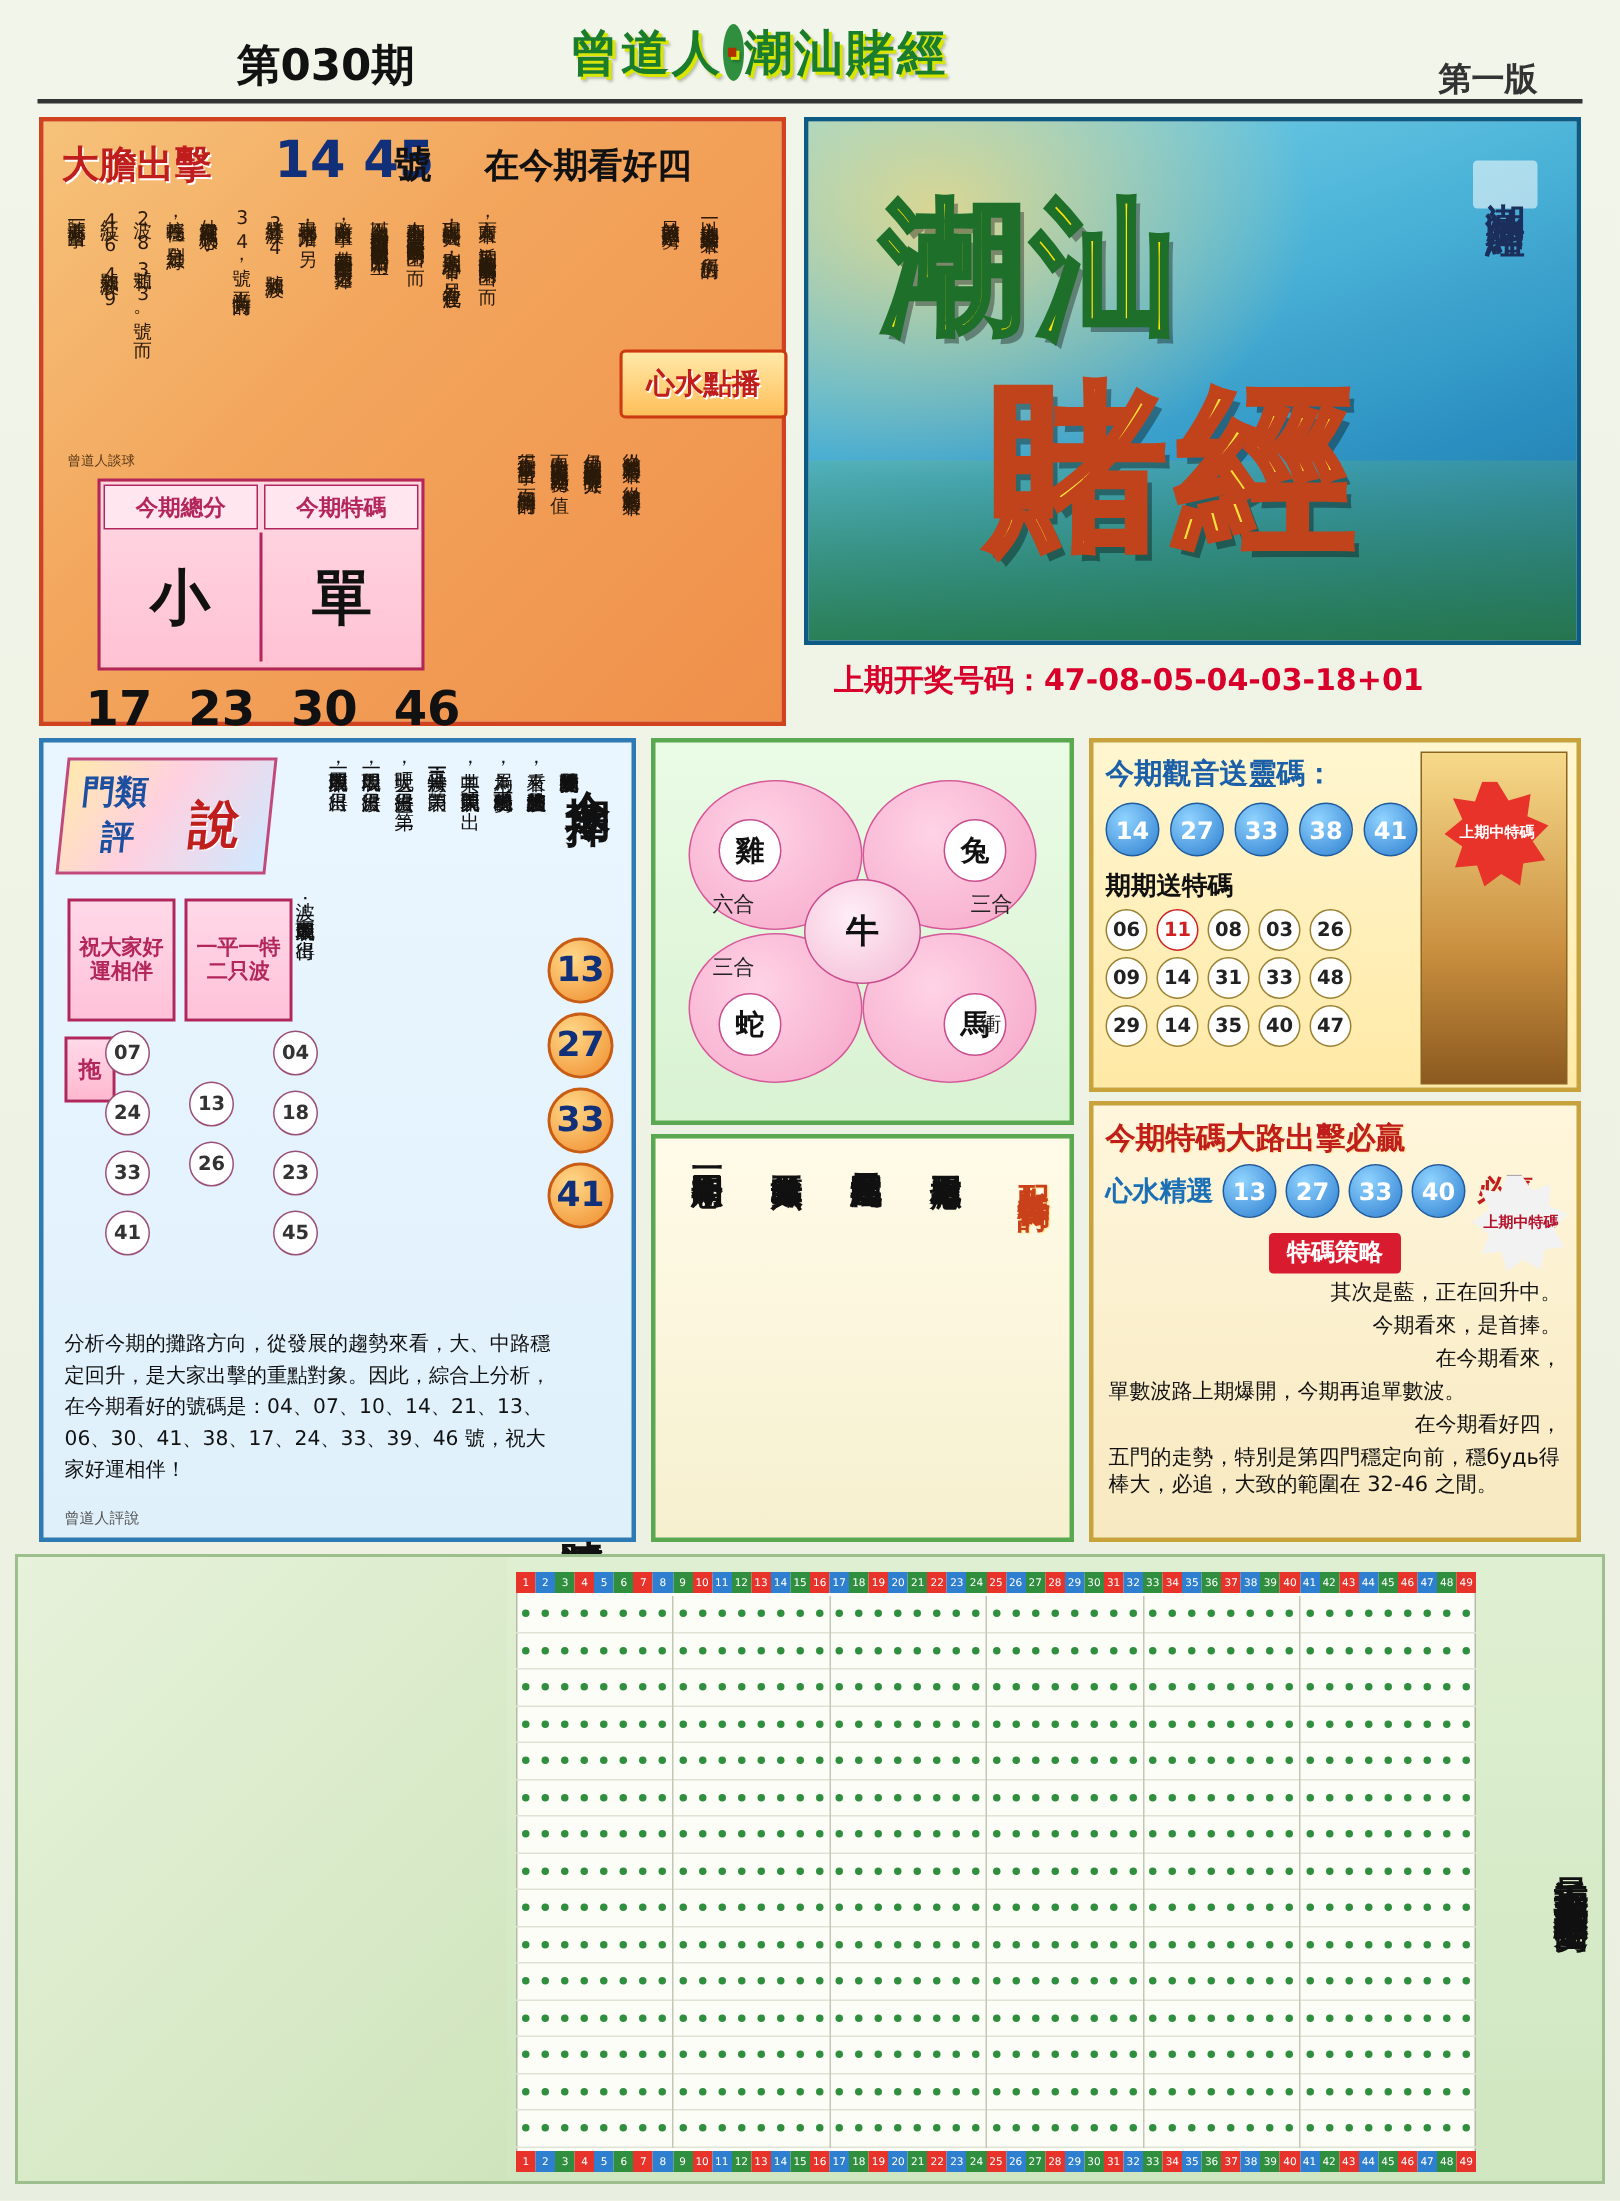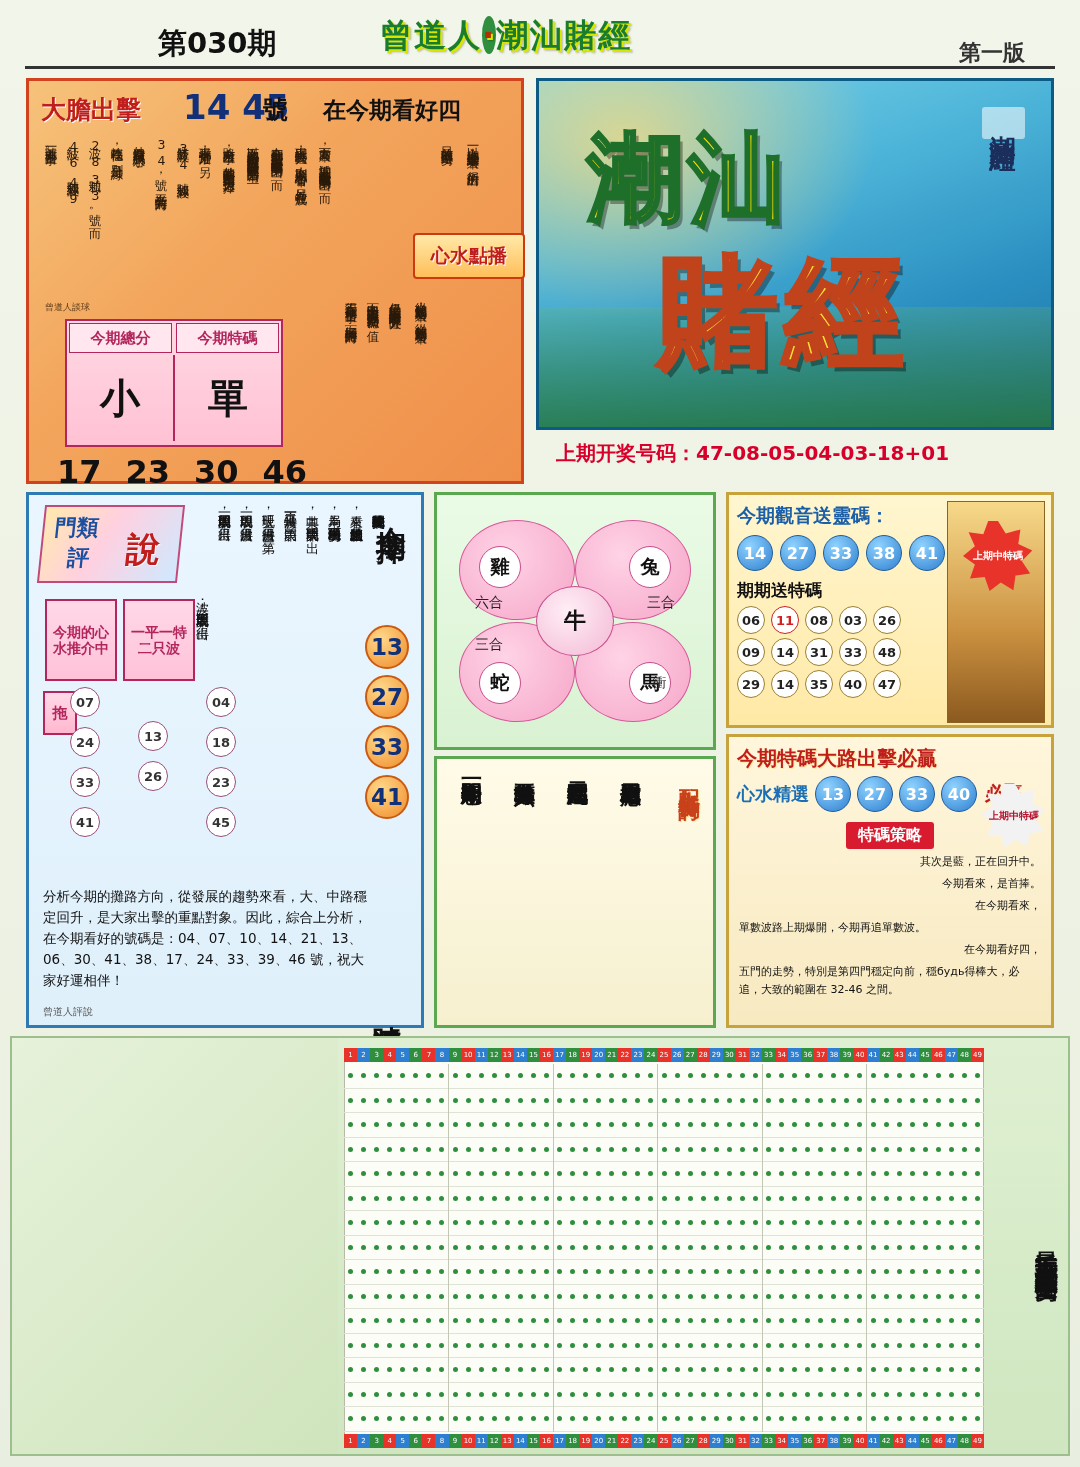--- a/index.html
+++ b/index.html
@@ -204,21 +204,21 @@
     display:flex; align-items:center; justify-content:center; text-align:center;
     padding:3px;
   }
   .pl-drag {
     position:absolute; left:-2px; top:92px; width:34px; height:44px;
     background:linear-gradient(180deg,#ffd9e8,#ffb8d0);
     border:2px solid #b3265c; color:#b3265c;
     font-size:15px; font-weight:bold;
     display:flex; align-items:center; justify-content:center;
   }
-  .pl-cols { position:absolute; left:12px; top:88px; display:flex; gap:12px; }
+  .pl-cols { position:absolute; left:12px; top:88px; display:flex; gap:0px; }
   .pl-col { width:56px; display:flex; flex-direction:column; gap:10px; align-items:center; }
   .ball-sm {
     width:30px; height:30px; border-radius:50%;
     background:#fff; border:1.5px solid #9a4f77;
     font-size:13px; color:#333; font-weight:bold;
     display:flex; align-items:center; justify-content:center;
   }
   .pl-note {
     position:absolute; left:14px; bottom:34px; width:330px;
     font-size:13.5px; line-height:21px; color:#111;
@@ -356,21 +356,21 @@
     clip-path:polygon(50% 0%,61% 16%,80% 10%,78% 31%,97% 40%,83% 55%,94% 73%,74% 76%,70% 96%,52% 86%,36% 98%,30% 78%,10% 80%,18% 60%,1% 48%,18% 35%,9% 15%,29% 18%,36% 0%);
   }
   .tm-red {
     margin:10px 0 4px 0; text-align:center;
   }
   .tm-red span {
     display:inline-block; background:#d81b2e; color:#fff;
     font-size:16px; font-weight:bold; padding:3px 12px; border-radius:3px;
   }
   .tm-body {
-    font-size:11px; line-height:18px; color:#111; padding:0 4px;
+    font-size:14px; line-height:18px; color:#111; padding:0 4px;
   }
   .tm-body p { margin:0 0 4px 0; }
   .tm-body .ind { text-indent:2em; }
   .tm-body .right { text-align:right; }
 
   
   .box-chart {
     position:absolute; left:10px; top:1036px; width:1060px; height:420px;
     background:linear-gradient(180deg,#dff0d2,#cfe6c0);
     border:2px solid #9dbf8d;
@@ -514,21 +514,21 @@
     <div class="pl-bignums">
       <div class="n">13</div>
       <div class="n">27</div>
       <div class="n">33</div>
       <div class="n">41</div>
     </div>
     <div class="pl-tail">號通殺莊家</div>
 
     <div class="pl-tablewrap">
       <div class="pl-tab-hd">
-        <div>今期的心水推介中</div>
+        <div>祝大家好運相伴</div>
         <div>一平一特二只波</div>
       </div>
       <div class="pl-drag">拖</div>
       <div class="pl-cols">
         <div class="pl-col">
           <div class="ball-sm">07</div>
           <div class="ball-sm">24</div>
           <div class="ball-sm">33</div>
           <div class="ball-sm">41</div>
         </div>

